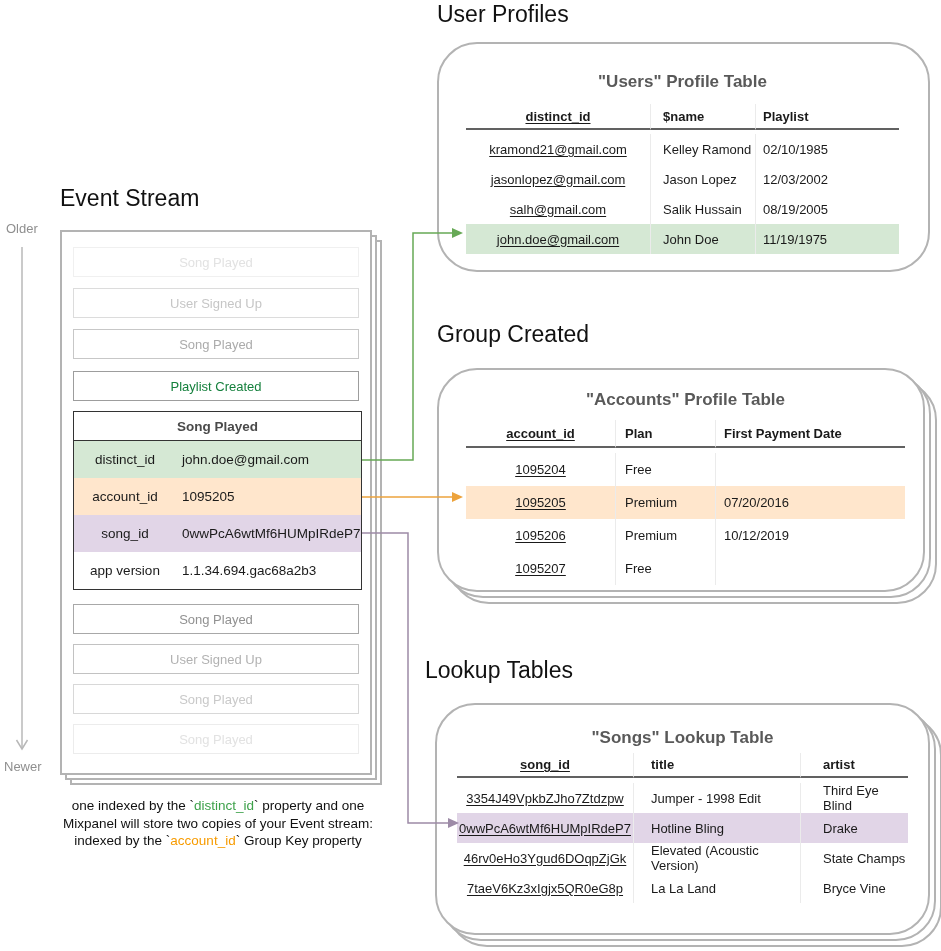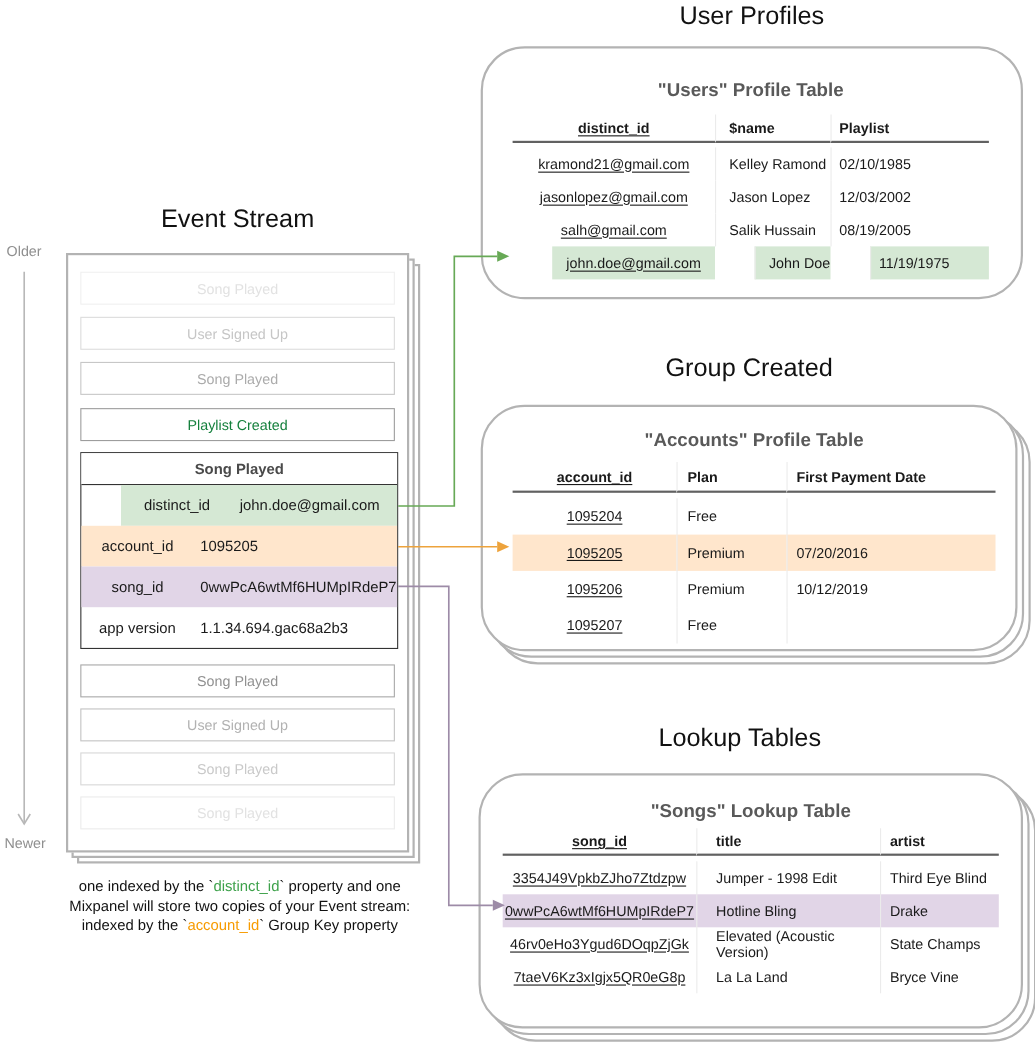--- a/index.html
+++ b/index.html
@@ -1,21 +1,21 @@
 <!DOCTYPE html>
 <html style="--highlight-green: #d5e8d4; --highlight-orange: #ffe6cc; --highlight-purple: #e1d5e7; --arrow-green: #67a956; --arrow-orange: #eda33c; --arrow-purple: #9d8ba7; --caption-green: #3da14a; --caption-orange: #f79b00; --card-border: #b3b3b3; --timeline-gray: #b8b8b8;"><head>
 <meta charset="utf-8">
 <style>
   * { margin:0; padding:0; box-sizing:border-box; }
   html,body { background:#fff; }
   body { font-family:"Liberation Sans","DejaVu Sans",sans-serif; color:#1a1a1a; }
   .canvas { position:relative; width:941px; height:951px; background:#fff; overflow:hidden; }
 
   
-  .section-title { position:absolute; text-align:center; font-size:23px; font-weight:400; color:#111; }
+  .section-title { position:absolute; text-align:left; font-size:23px; font-weight:400; color:#111; }
 
   
   .stream-layer { position:absolute; border:2px solid var(--card-border,#b3b3b3); background:#fff; }
   .stream-main  { position:absolute; border:2px solid var(--card-border,#b3b3b3); background:#fff; }
   .tl-label { position:absolute; font-size:13px; color:#8f8f8f; }
 
   .ev { position:absolute; left:73px; width:286px; height:30px; border:1px solid;
         display:flex; align-items:center; justify-content:center; font-size:13px; background:#fff; }
   .ev-b1 { border-color:#f0f0f0; color:#e2e2e2; }
   .ev-b2 { border-color:#dcdcdc; color:#c6c6c6; }
@@ -25,21 +25,21 @@
   .ev-a2 { border-color:#c2c2c2; color:#b2b2b2; }
   .ev-a3 { border-color:#d8d8d8; color:#c9c9c9; }
   .ev-a4 { border-color:#ececec; color:#e2e2e2; }
 
   .focus-card { position:absolute; left:73px; top:411px; width:289px; border:1.5px solid #333; background:#fff; }
   .focus-header { height:29px; border-bottom:1.5px solid #333; display:flex; align-items:center; justify-content:center;
                   font-size:13.5px; font-weight:bold; color:#4a4a4a; background:#fff; }
   .prop-row { height:37px; display:flex; align-items:center; font-size:13.5px; }
   .prop-key { width:102px; text-align:center; flex:none; }
   .prop-val { margin-left:6px; }
-  .bg-green  { background:var(--highlight-green,#d5e8d4);margin-left:36px; }
+  .bg-green  { background:var(--highlight-green,#d5e8d4); }
   .bg-orange { background:var(--highlight-orange,#ffe6cc); }
   .bg-purple { background:var(--highlight-purple,#e1d5e7); }
 
   
   .card-layer { position:absolute; border:2px solid var(--card-border,#b3b3b3); border-radius:40px; background:#fff; }
   .card-main  { position:absolute; border:2px solid var(--card-border,#b3b3b3); border-radius:40px; background:#fff; }
   .table-title { position:absolute; text-align:center; font-size:17px; font-weight:bold; color:#595959; }
 
   .ptable { position:absolute; display:grid; font-size:13px; }
   .ptable .hrow, .ptable .drow { display:contents; }
@@ -51,21 +51,21 @@
   .users-t    { grid-template-columns:184px 105px 144px; grid-auto-rows:30px; }
   .accounts-t { grid-template-columns:149px 100px 190px; grid-auto-rows:33px; }
   .songs-t    { grid-template-columns:176px 167px 108px; grid-auto-rows:30px; }
   .users-t    .hrow .cell { height:26px; }
   .accounts-t .hrow .cell { height:28px; }
   .songs-t    .hrow .cell { height:25px; }
   .hrow .cell { border-bottom:2px solid #616161; }
   .cell.sep { border-left:1px solid #ebebeb; }
   .users-t    .c2 { padding-left:12px; } .users-t    .c3 { padding-left:7px; }
   .accounts-t .c2 { padding-left:9px; }  .accounts-t .c3 { padding-left:8px; }
-  .songs-t    .c2 { padding-left:17px; } .songs-t    .c3 { padding-left:8px; }
+  .songs-t    .c2 { padding-left:17px; } .songs-t    .c3 { padding-left:22px; }
 
   
   .caption { position:absolute; left:28px; top:797px; width:380px; text-align:center;
              font-size:13.5px; line-height:17.5px; color:#111; }
   .tok-green  { color:var(--caption-green,#3da14a); }
   .tok-orange { color:var(--caption-orange,#f79b00); }
 
   
   .overlay { position:absolute; left:0; top:0; z-index:9; pointer-events:none; }
   .ln { fill:none; stroke-width:1.5px; }

